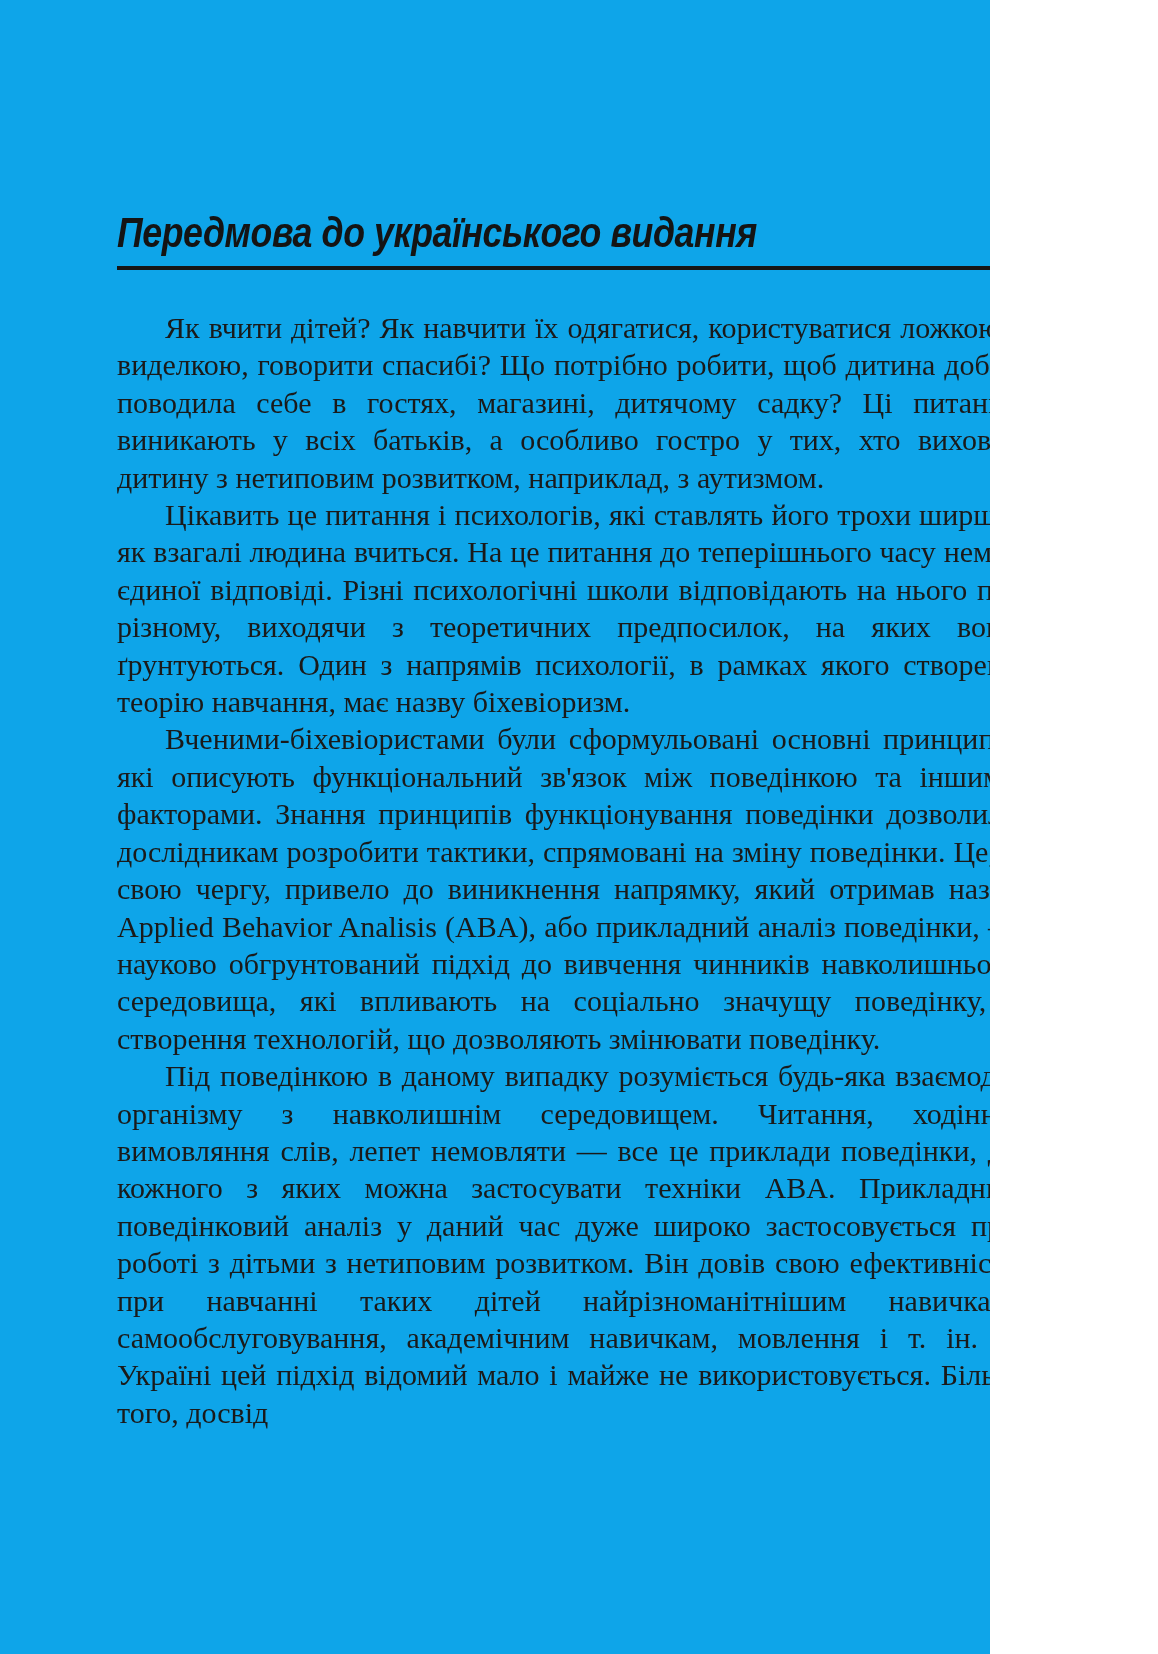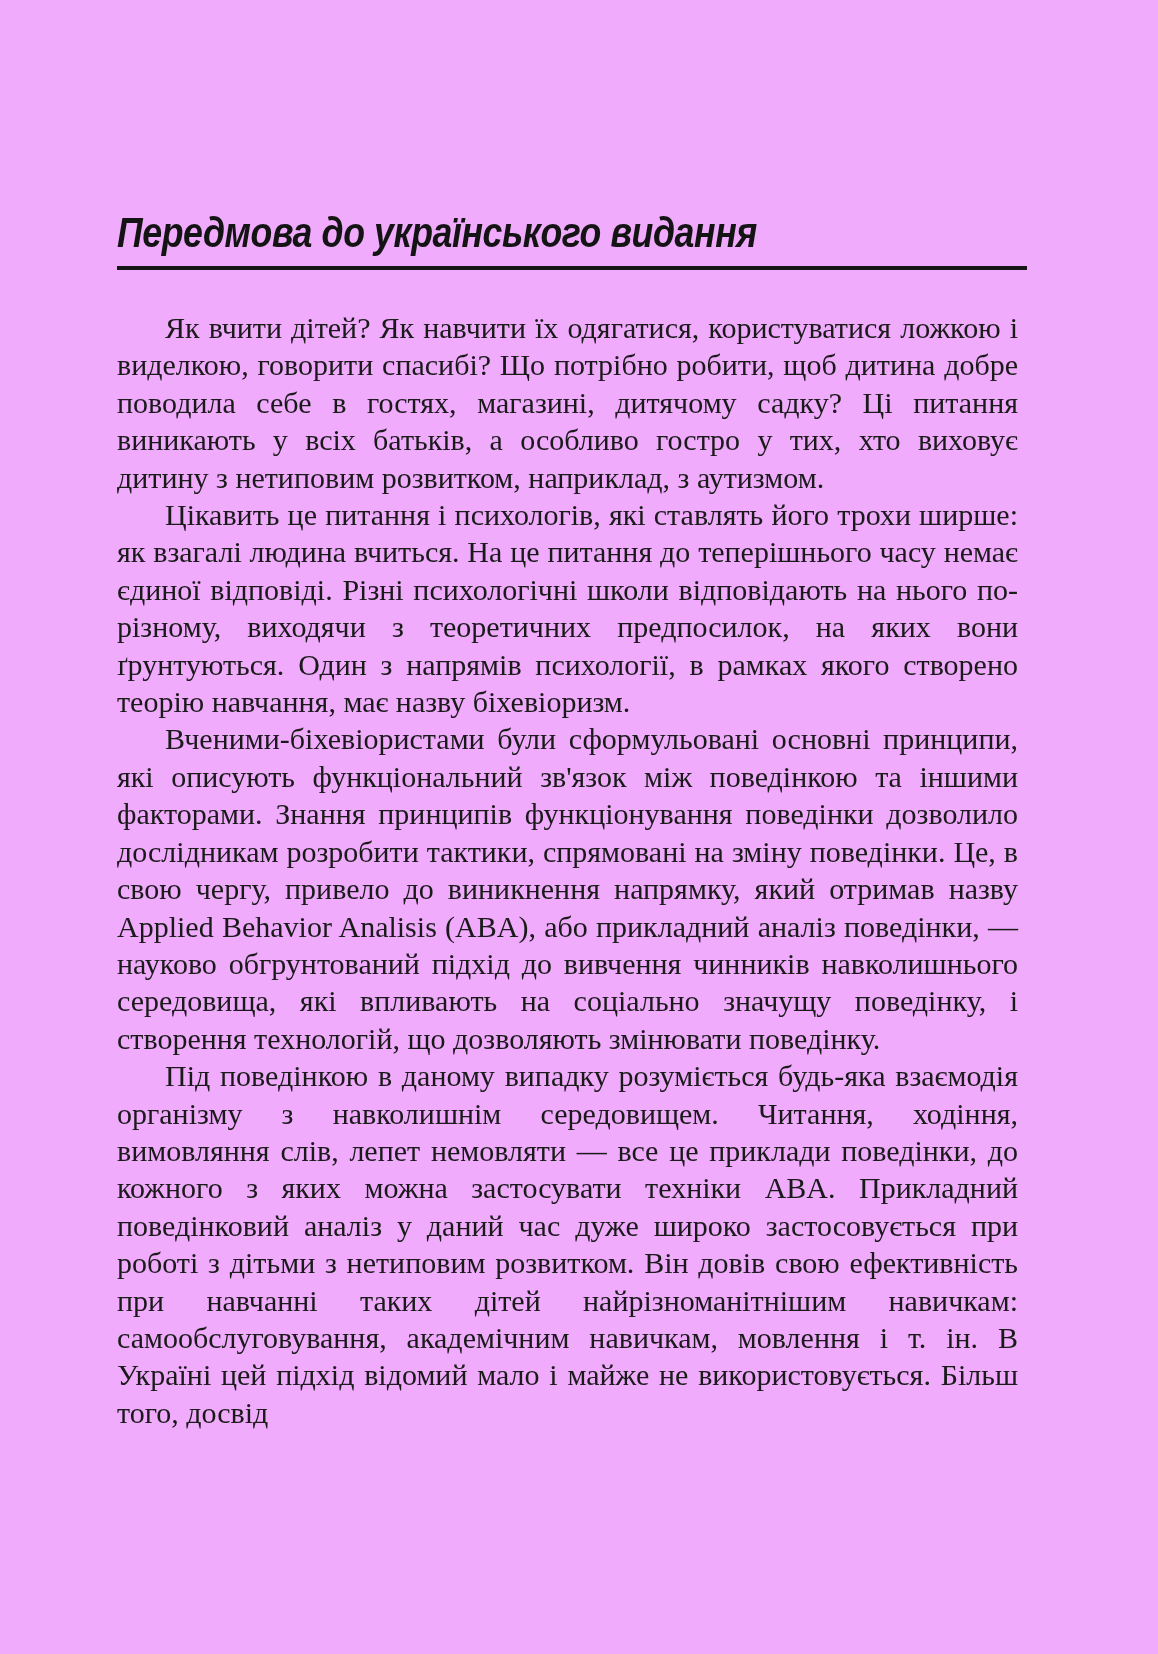--- a/index.html
+++ b/index.html
@@ -2,23 +2,23 @@
 <html lang="uk"><head>
 <meta charset="utf-8">
 <style>
   html, body {
     margin: 0;
     padding: 0;
     background: #ffffff;
   }
   .page {
     position: relative;
-    width: 1158px;
+    width: 990px;
     height: 1654px;
-    background: #f0abfc;
+    background: #0ea5e9;
     overflow: hidden;
   }
   .content {
     position: absolute;
     left: 117px;
     top: 0;
     width: 901px;
     padding-top: 208px;
   }
   h1.chapter-title {

